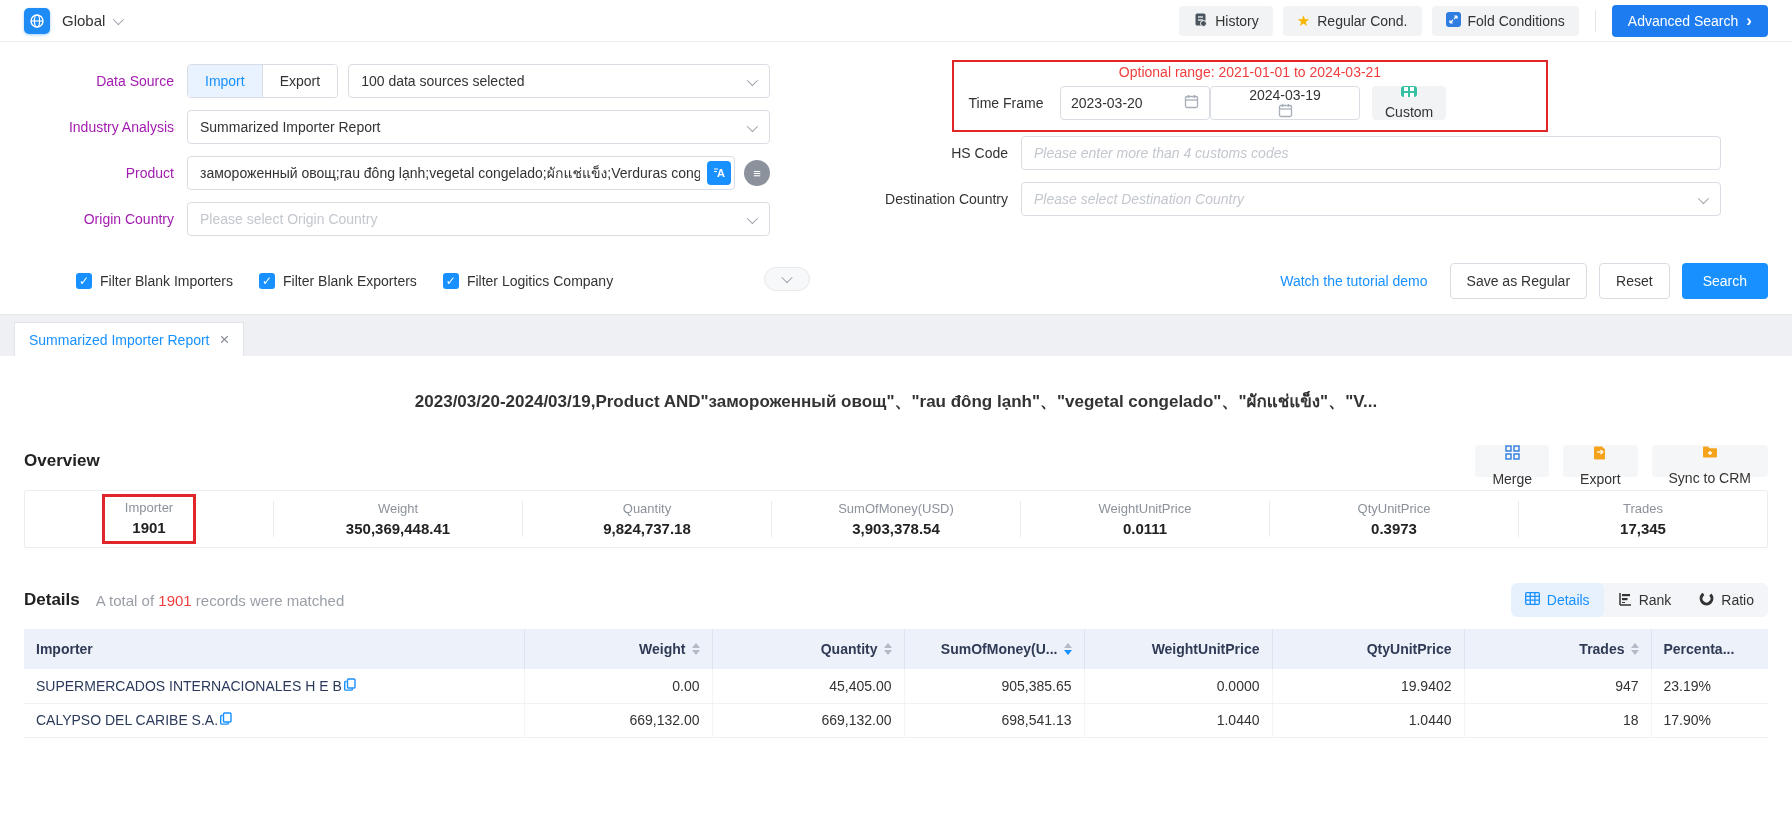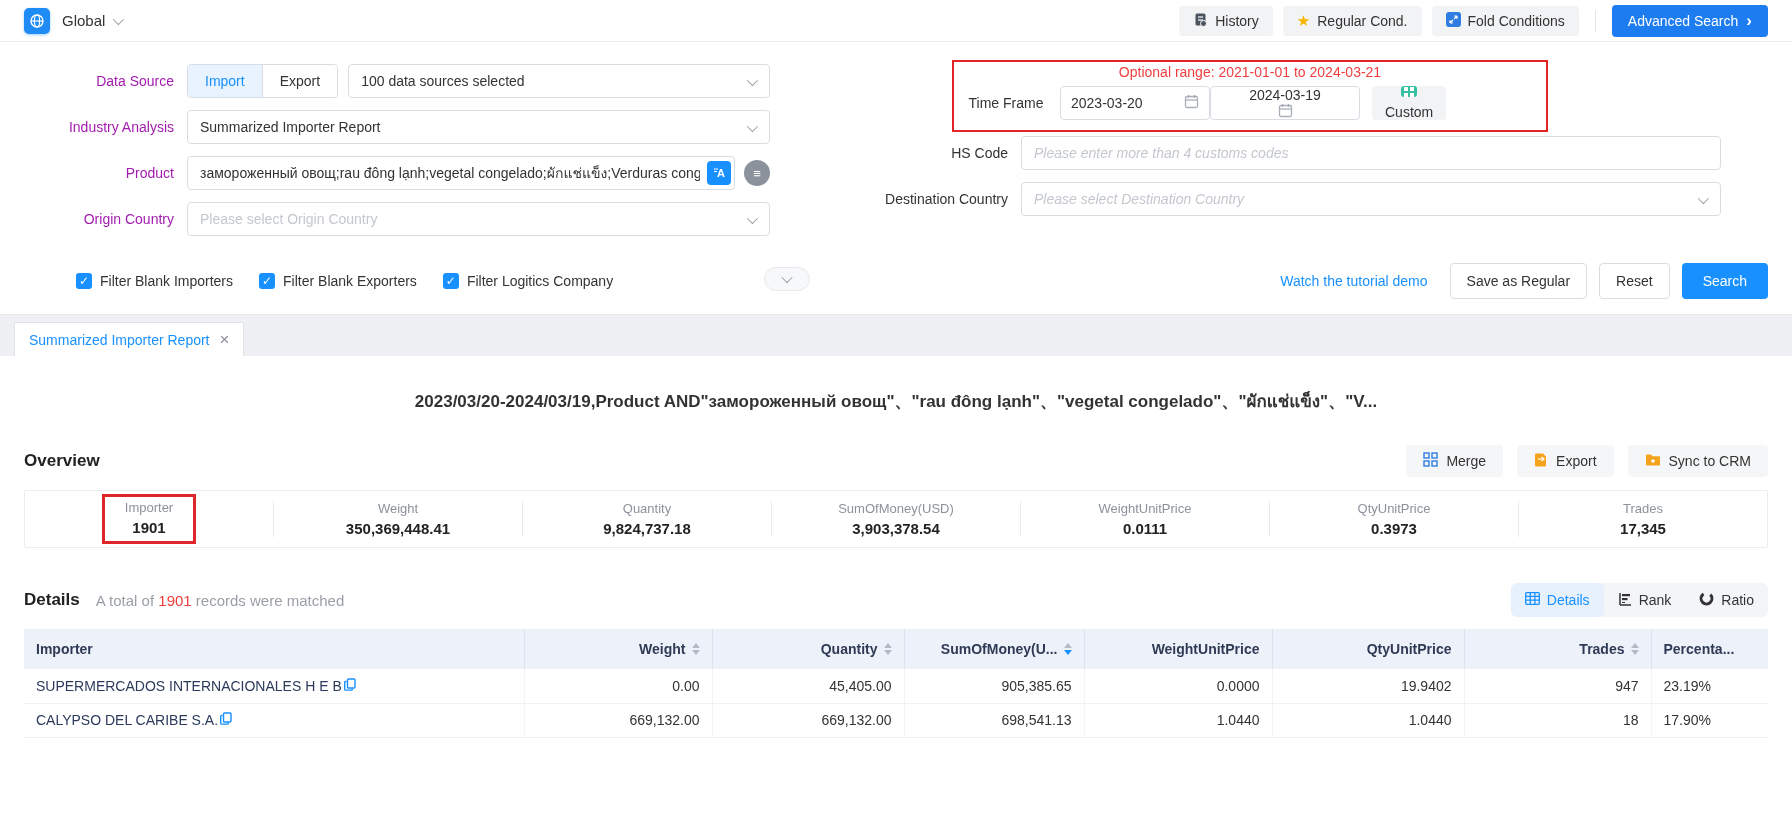--- a/index.html
+++ b/index.html
@@ -88,21 +88,21 @@
   .tab { height:34px; background:#fff; border:1px solid #e1e3e7; border-bottom:none; padding:0 14px;
          display:flex; align-items:center; gap:10px; color:#1890ff; font-size:14px; cursor:pointer; }
   .tab-close { color:#8a8f98; font-size:17px; line-height:1; cursor:pointer; }
   
   .main { padding:0 24px; }
   .report-title { text-align:center; margin-top:31px; font-size:17px; font-weight:bold; color:#333; }
   .overview-row { display:flex; align-items:center; margin-top:31px; }
   .section-heading { font-size:17px; font-weight:bold; color:#222; }
   .overview-actions { margin-left:auto; display:flex; gap:14px; }
   .ov-btn { height:32px; background:#f5f6f8; border:none; border-radius:4px; padding:0 17px;
-            display:flex; align-items:center; gap:8px; font-size:14px; color:#333; cursor:pointer; font-family:inherit; }
+            display:flex; align-items:center; gap:8px; font-size:14px; color:#333; cursor:pointer; font-family:inherit;flex-direction:column; }
   .stats-card { margin-top:13px; border:1px solid #ebedf0; border-radius:2px; height:58px; display:flex; align-items:center; }
   .stat { flex:1; text-align:center; position:relative; }
   .stat + .stat { border-left:1px solid #e9ebee; }
   .stat-label { font-size:13px; color:#8c929b; margin-bottom:4px; }
   .stat-value { font-size:15px; font-weight:bold; color:#222; }
   .stat-hl { display:inline-block; border:3px solid #e0262a; padding:3px 20px 5px; }
   .details-row { display:flex; align-items:center; margin-top:35px; }
   .details-total { margin-left:16px; color:#9a9fa7; font-size:15px; }
   .red-count { color:#f03e3e; }
   .view-switch { margin-left:auto; display:flex; background:#f3f5f8; border-radius:6px; overflow:hidden; }

